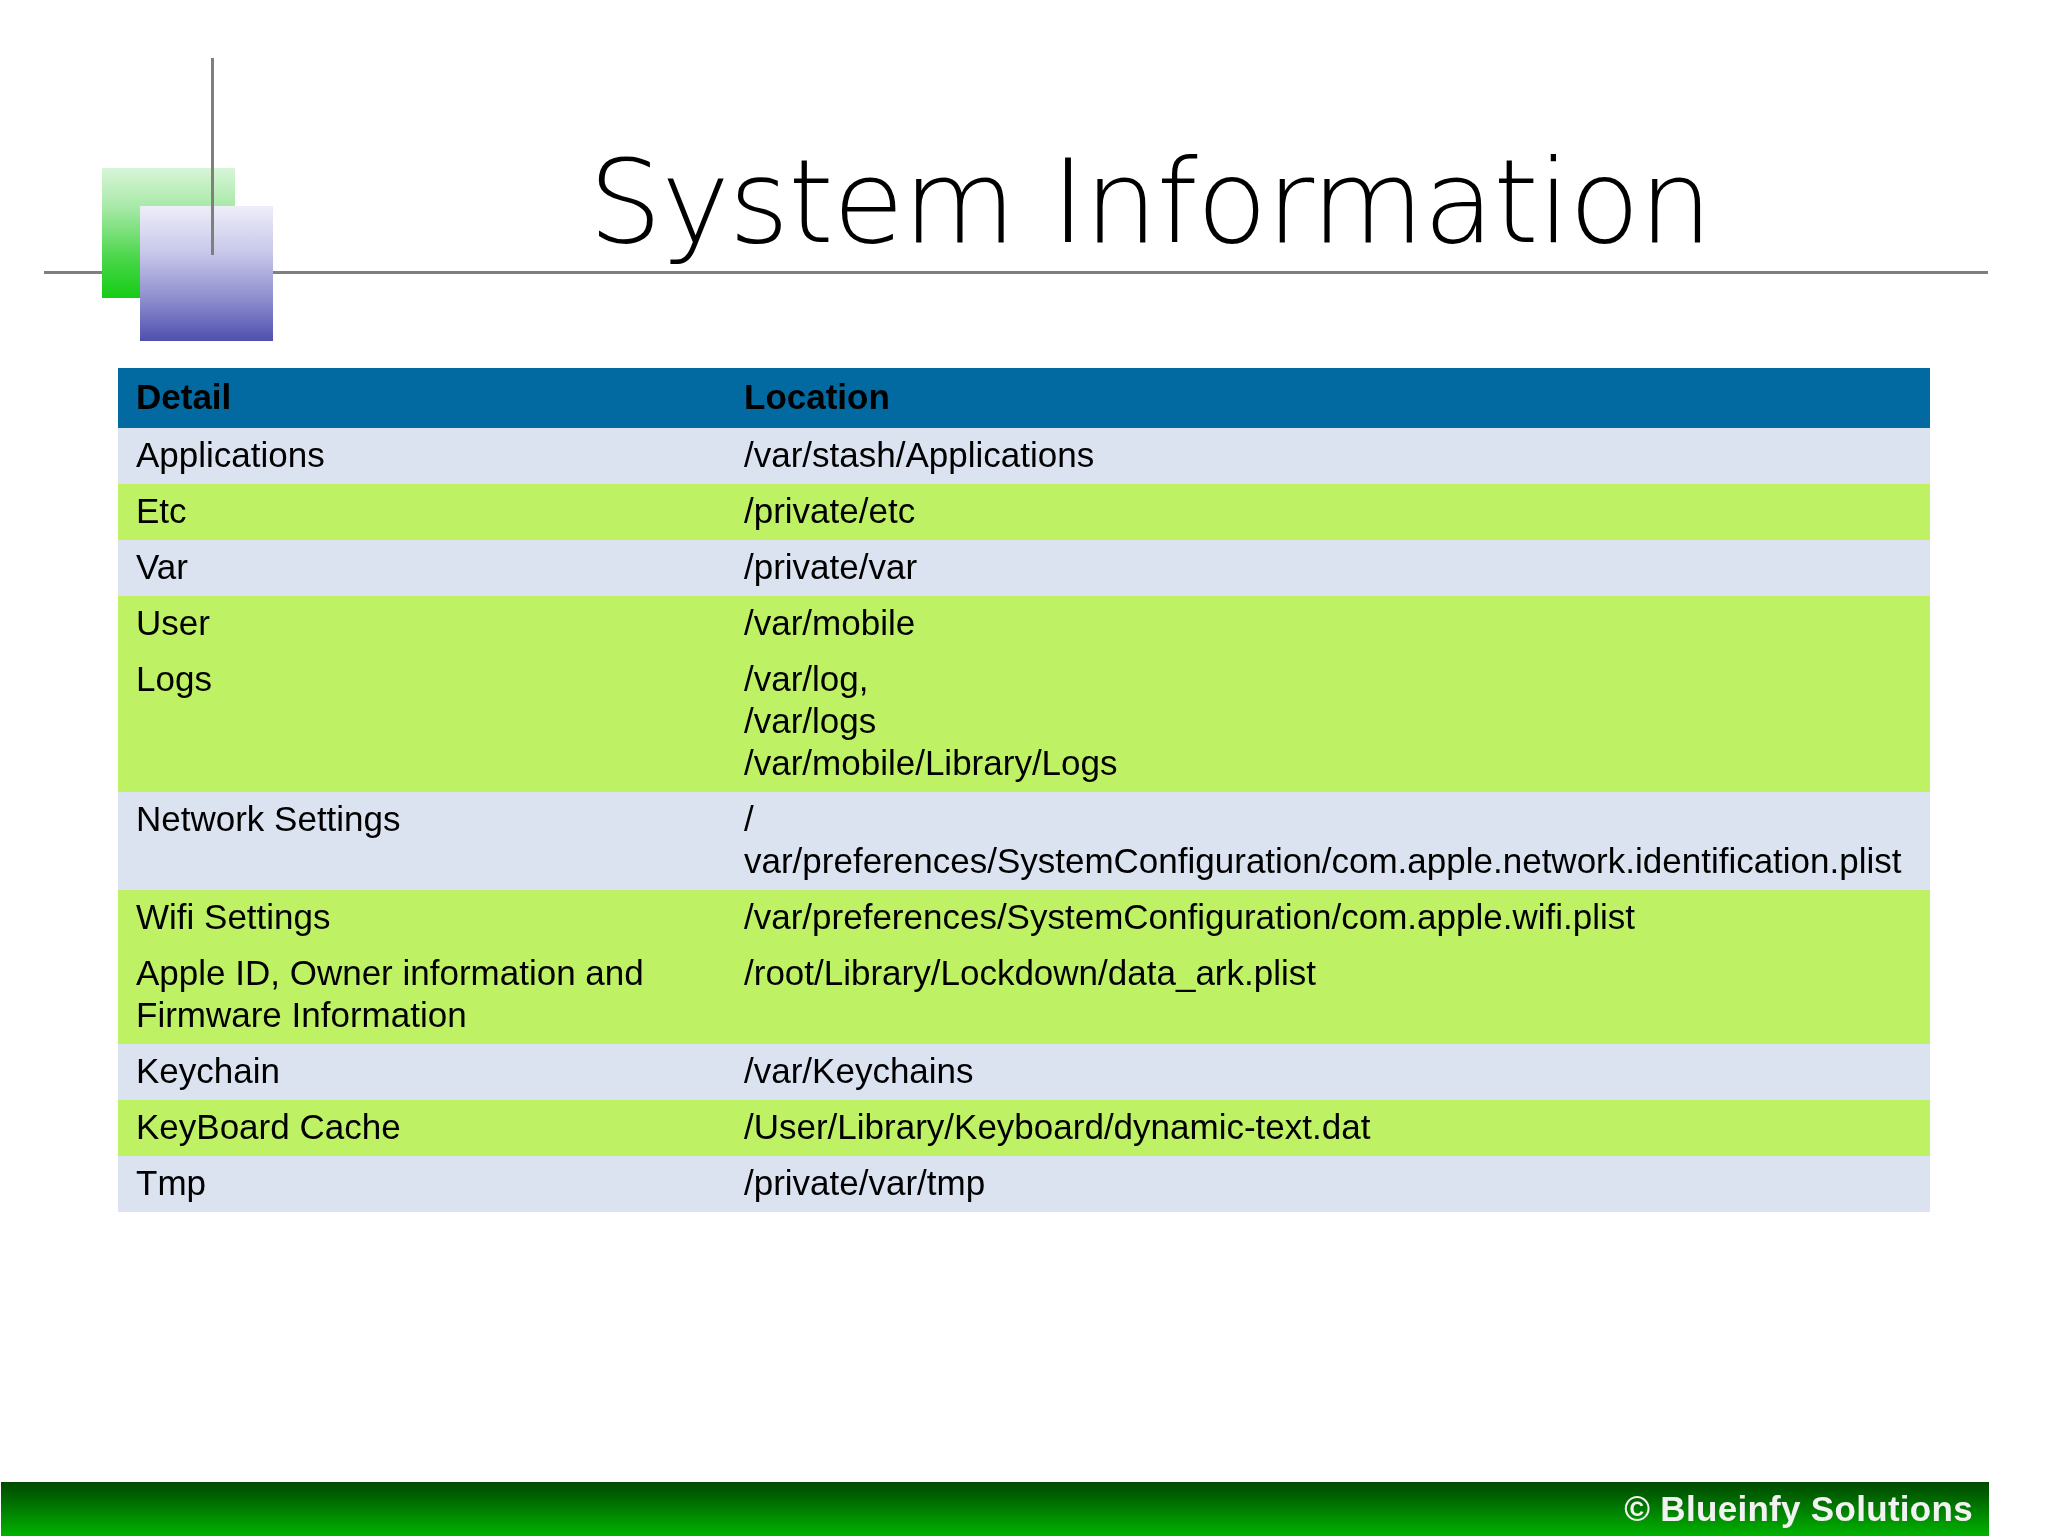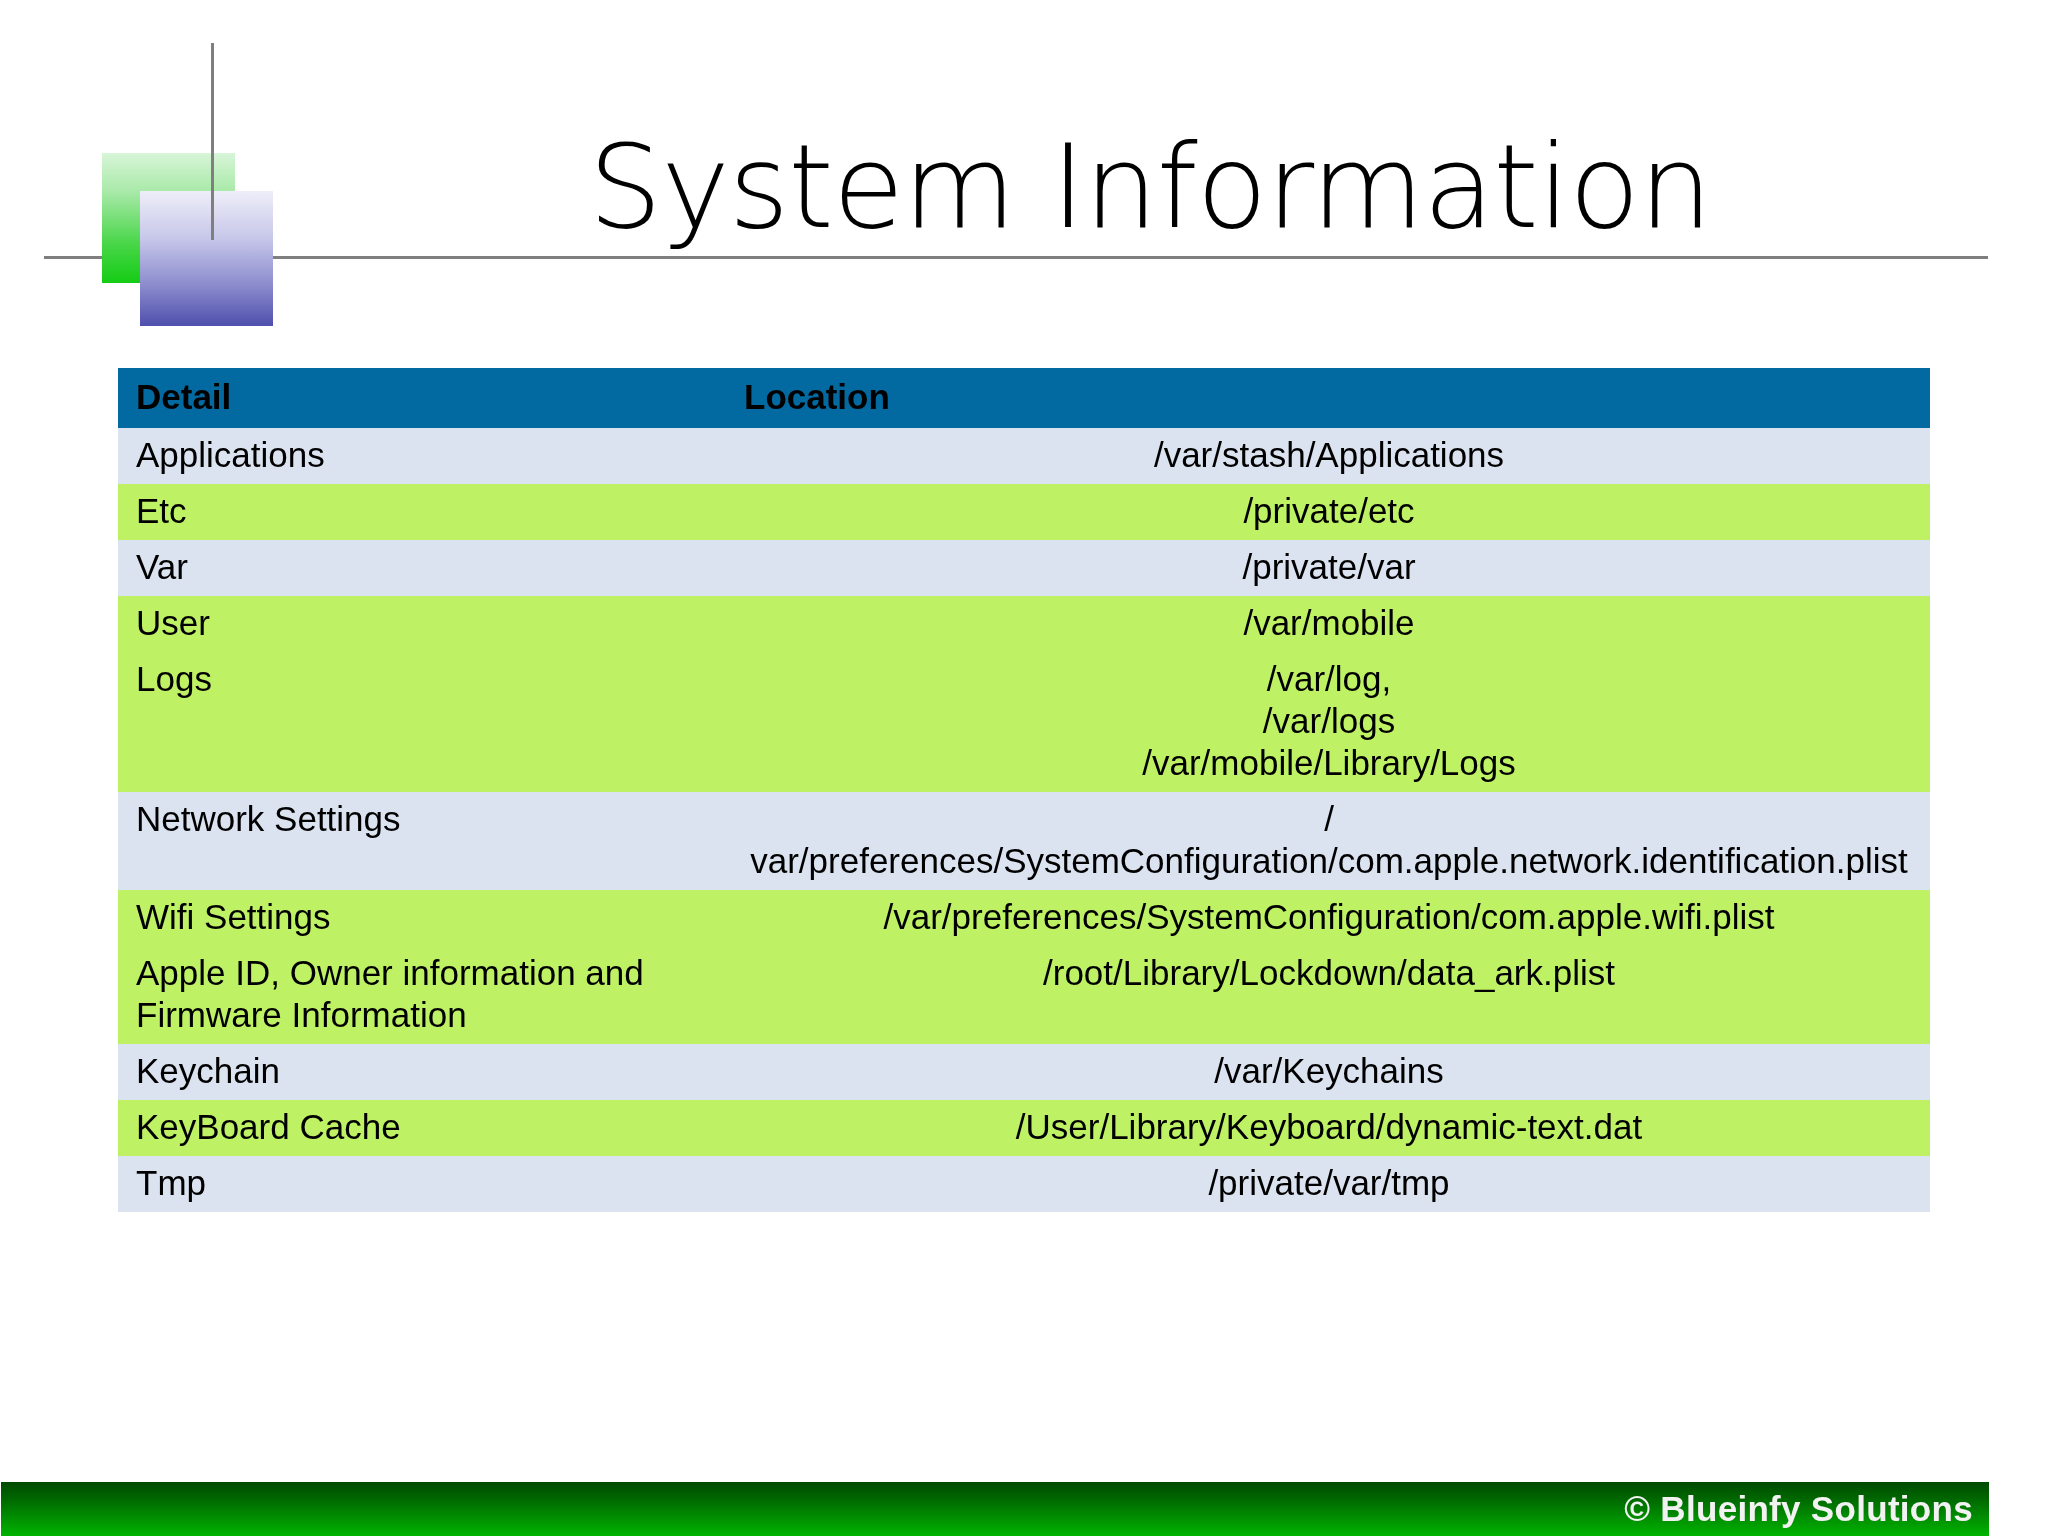--- a/index.html
+++ b/index.html
@@ -17,21 +17,21 @@
     position: relative;
     width: 2048px;
     height: 1536px;
     background: #ffffff;
   }
 
   
   .title-band {
     position: absolute;
     left: 0;
-    top: 1px;
+    top: 16px;
     width: 2048px;
     height: 268px;
   }
 
   .rule-h {
     position: absolute;
     left: 44px;
     top: 255px;
     width: 1944px;
     height: 3px;
@@ -116,21 +116,21 @@
   table.sysinfo tbody td {
     padding: 6px 16px 8px 18px;
     vertical-align: top;
     line-height: 1.20;
     word-break: break-word;
   }
 
   tr.shade td { background: #dbe3f0; }
   tr.plain td { background: #bef264; }
 
-  td.loc { padding-left: 16px; text-align: center; }
+  td.loc { padding-left: 16px; }
 
   .multiline { white-space: pre-line; }
 
   
   .footer-bar {
     position: absolute;
     left: 1px;
     bottom: 0;
     width: 1988px;
     height: 54px;

